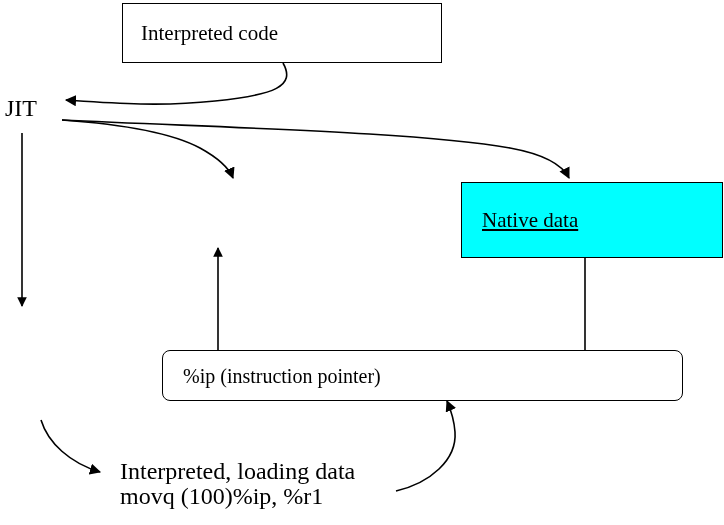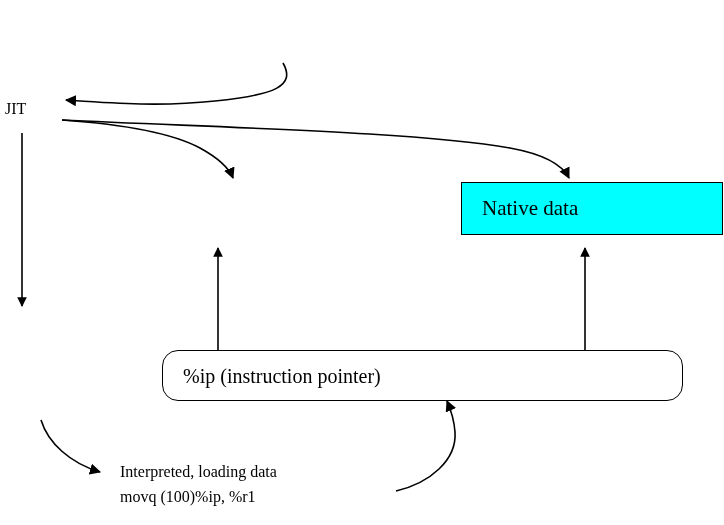--- a/index.html
+++ b/index.html
@@ -49,43 +49,44 @@
     top: 182px;
     width: 205px;
     height: 60px;
     background: #cc00cc;
     padding-left: 20px;
   }
   #native-data-box {
     left: 461px;
     top: 182px;
     width: 262px;
-    height: 53px;
+    height: 76px;
     background: #00ffff;
     padding-left: 20px;
+    text-decoration: underline;
   }
   #ip-box {
     left: 162px;
     top: 350px;
     width: 521px;
     height: 51px;
     background: #ffffff;
-    border-radius: 16px;
+    border-radius: 8px;
     padding: 0 20px;
     justify-content: space-between;
   }
   #ip-box .box-label {
     font-size: 20px;
   }
   #ip-right-label {
     margin-right: 12px;
   }
   .free-text {
     position: absolute;
-    font-size: 16px;
+    font-size: 24px;
     line-height: 25px;
     white-space: pre-line;
   }
   #jit-label {
     left: 5px;
     top: 96px;
   }
   #execute-label {
     left: 3px;
     top: 318px;
@@ -120,20 +121,23 @@
 
     <path d="M 218 350 L 218 248" fill="none" stroke="#000000" stroke-width="1.6" marker-end="url(#arrow-narrow)"></path>
 
     <path d="M 585 350 L 585 248" fill="none" stroke="#000000" stroke-width="1.6" marker-end="url(#arrow-narrow)"></path>
 
     <path d="M 41 420 C 48 443 70 463 100 472" fill="none" stroke="#000000" stroke-width="1.6" marker-end="url(#arrow)"></path>
 
     <path d="M 396 491 C 430 483 457 460 455 432 C 454 418 450 408 447 401" fill="none" stroke="#000000" stroke-width="1.6" marker-end="url(#arrow)"></path>
   </svg>
 
+  <div class="box" id="interpreted-code-box">
+    <span class="box-label">Interpreted code</span>
+  </div>
 
 
   <div class="box" id="native-data-box">
     <span class="box-label">Native data</span>
   </div>
 
   <div class="box" id="ip-box">
     <span class="box-label">%ip (instruction pointer)</span>
   </div>
 

